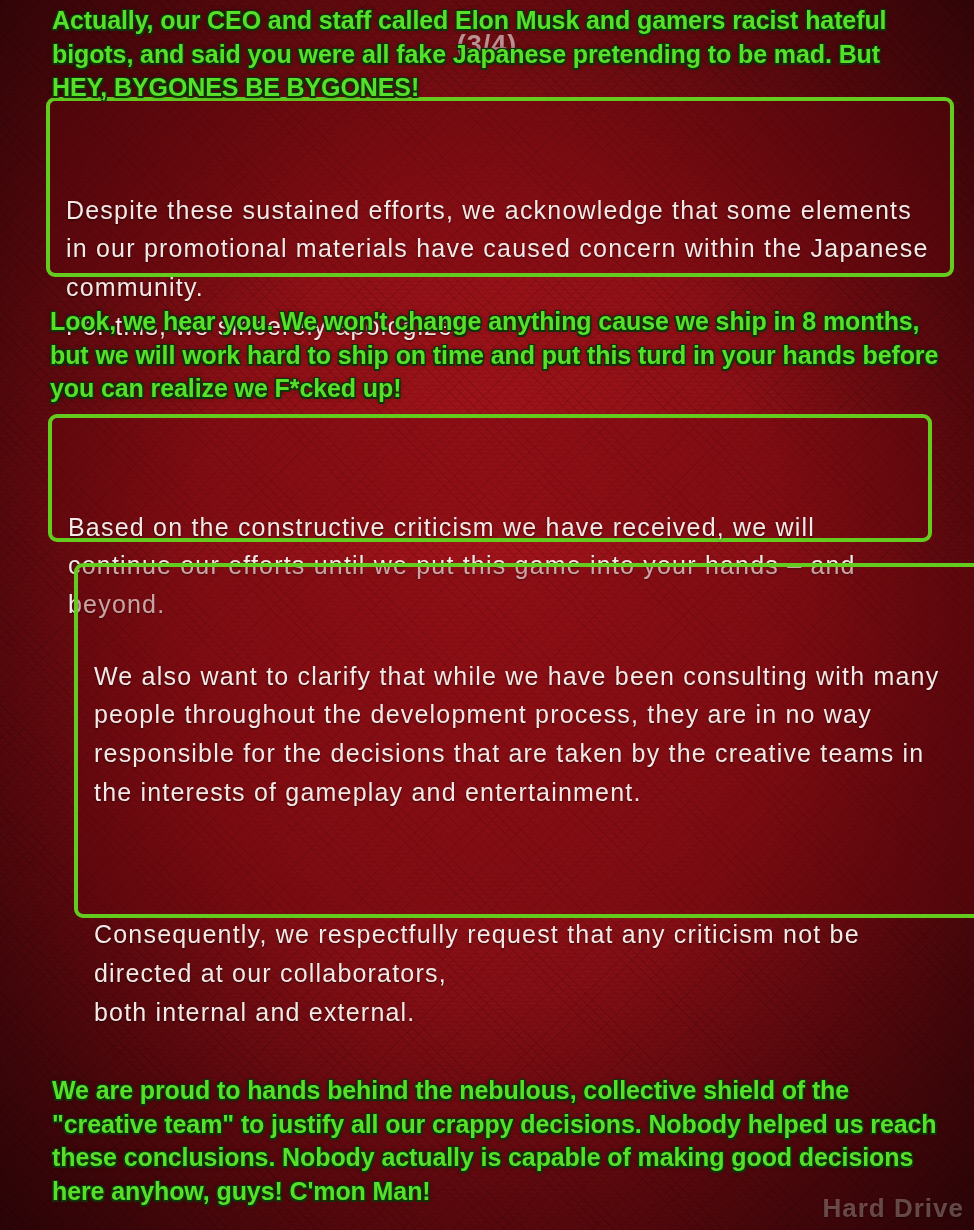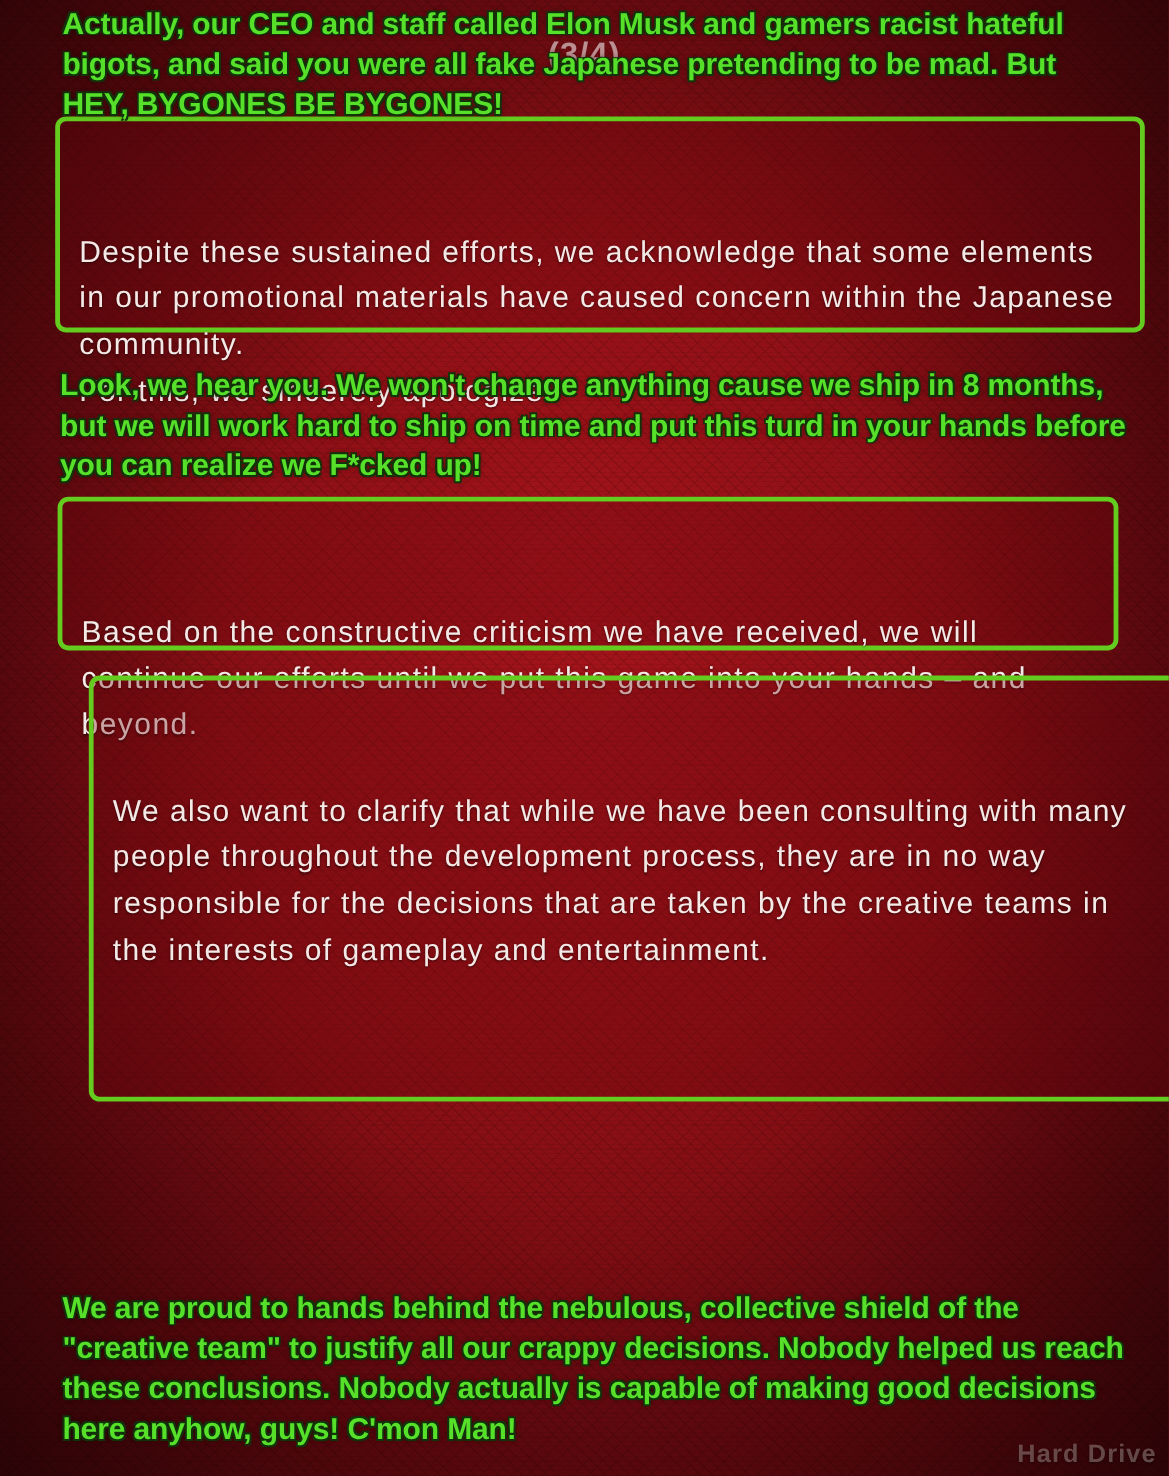--- a/index.html
+++ b/index.html
@@ -103,21 +103,21 @@
   .stmt-para { margin: 0; }
   .stmt-para + .stmt-para { margin-top: 26px; }
 
   
   .watermark {
     position: absolute;
     right: 10px;
     bottom: 6px;
     z-index: 25;
     color: rgba(255, 235, 230, .30);
-    font-size: 21px;
+    font-size: 26px;
     font-weight: bold;
     letter-spacing: 1px;
     text-shadow: 0 1px 2px rgba(0,0,0,.4);
   }
 
   
   .page-counter {
     position: absolute;
     left: 0;
     right: 0;
@@ -146,20 +146,22 @@
     <p class="stmt-para">Despite these sustained efforts, we acknowledge that some elements in our promotional materials have caused concern within the Japanese community.
 For this, we sincerely apologize.</p>
   </div>
 
   <div class="stmt-box" id="box2">
     <p class="stmt-para">Based on the constructive criticism we have received, we will continue our efforts until we put this game into your hands – and beyond.</p>
   </div>
 
   <div class="stmt-box" id="box3">
     <p class="stmt-para">We also want to clarify that while we have been consulting with many people throughout the development process, they are in no way responsible for the decisions that are taken by the creative teams in the interests of gameplay and entertainment.</p>
+    <p class="stmt-para">Consequently, we respectfully request that any criticism not be directed at our collaborators,
+both internal and external.</p>
   </div>
 
   <div class="overlay-text" id="ov1">Actually, our CEO and staff called Elon Musk and gamers racist hateful bigots, and said you were all fake Japanese pretending to be mad. But HEY, BYGONES BE BYGONES!</div>
 
   <div class="overlay-text" id="ov2">Look, we hear you. We won't change anything cause we ship in 8 months, but we will work hard to ship on time and put this turd in your hands before you can realize we F*cked up!</div>
 
 
   <div class="overlay-text" id="ov4">We are proud to hands behind the nebulous, collective shield of the "creative team" to justify all our crappy decisions. Nobody helped us reach these conclusions. Nobody actually is capable of making good decisions here anyhow, guys! C'mon Man!</div>
 
   <div class="watermark">Hard Drive</div>

